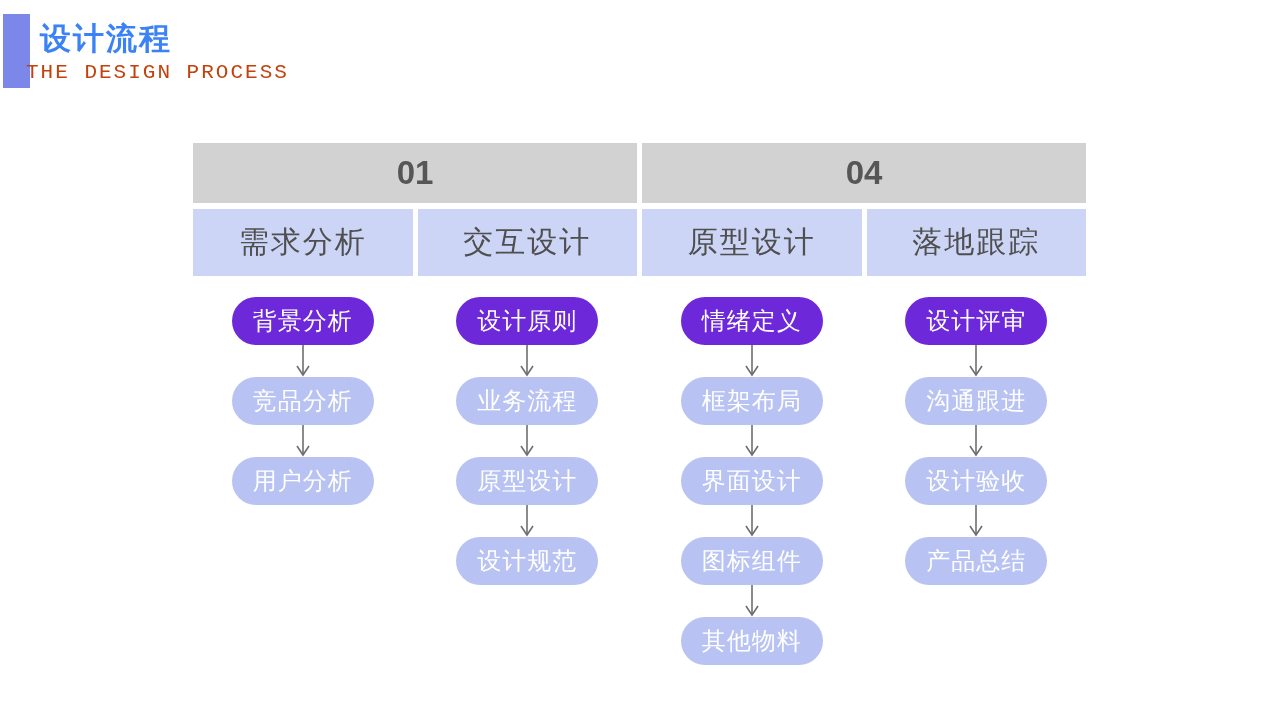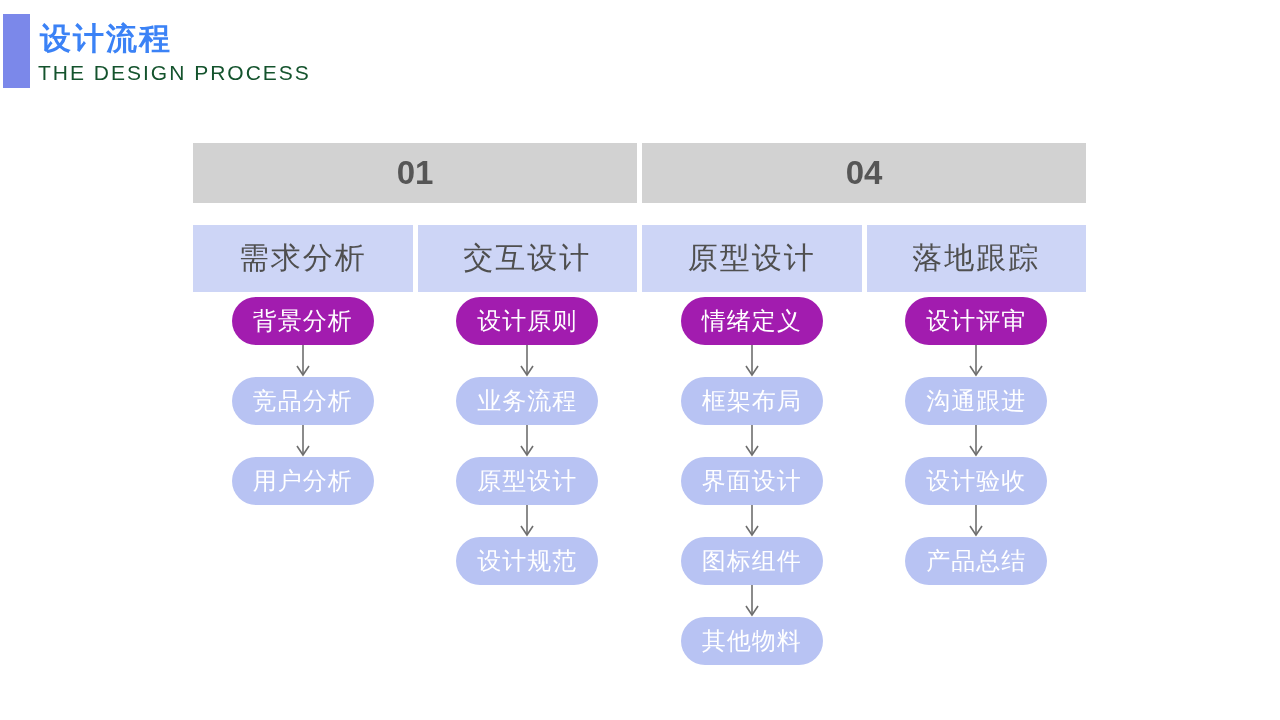--- a/index.html
+++ b/index.html
@@ -30,41 +30,41 @@
     left: 40px;
     top: 18px;
     font-size: 31px;
     font-weight: bold;
     color: #3b82f6;
     letter-spacing: 2px;
     font-family: "Liberation Sans", sans-serif;
   }
   .page-subtitle {
     position: absolute;
-    left: 38px;
+    left: 26px;
     top: 61px;
     font-size: 21px;
-    color: #14532d;
+    color: #c2410c;
     letter-spacing: 2px;
-    font-family: Liberation Sans, sans-serif;
+    font-family: Liberation Mono, monospace;
   }
 
   
   .process-table {
     position: absolute;
     left: 193px;
     top: 143px;
     width: 893px;
   }
   .row {
     display: flex;
     gap: 5px;
   }
   .row + .row {
-    margin-top: 22px;
+    margin-top: 6px;
   }
   .num-cell {
     flex: 1;
     height: 60px;
     background: #d2d2d2;
     display: flex;
     align-items: center;
     justify-content: center;
     font-size: 33px;
     font-weight: bold;
@@ -106,21 +106,21 @@
     display: flex;
     align-items: center;
     justify-content: center;
     font-size: 24px;
     color: #ffffff;
     letter-spacing: 1px;
     font-family: "Liberation Serif", "DejaVu Serif", serif;
     box-sizing: border-box;
   }
   .pill.active {
-    background: #a21caf;
+    background: #6d28d9;
     text-align: right;
   }
   .pill.light {
     background: #b8c3f3;
   }
   .arrow-wrap {
     height: 32px;
     display: flex;
     align-items: center;
     justify-content: center;

